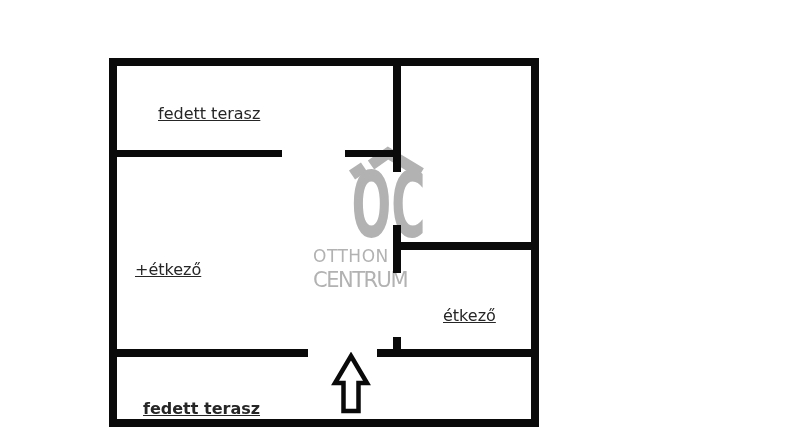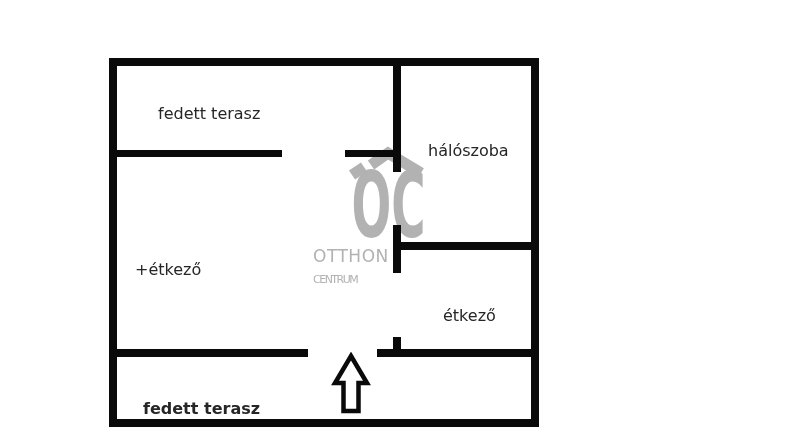--- a/index.html
+++ b/index.html
@@ -25,29 +25,29 @@
     font-size:90px;line-height:90px;font-weight:bold;
     transform:scaleX(0.52);transform-origin:50% 50%;
     letter-spacing:0px;
   }
   #wm-line1{
     position:absolute;left:0;top:106px;width:160px;
     font-size:17px;line-height:24px;font-weight:400;letter-spacing:0.5px;
   }
   #wm-line2{
     position:absolute;left:0;top:130px;width:160px;
-    font-size:11px;line-height:24px;font-weight:400;letter-spacing:-1.5px;
+    font-size:21px;line-height:24px;font-weight:400;letter-spacing:-1.5px;
   }
   
   #walls{position:absolute;left:0;top:0;width:100%;height:100%;z-index:2;}
   .wall{position:absolute;background:var(--wall-color,#0a0a0a);}
   
   .room-label{
     position:absolute;z-index:3;color:var(--label-color,#262626);
-    font-size:16px;line-height:20px;white-space:nowrap;
+    font-size:16px;line-height:20px;white-space:nowrap;text-decoration:underline;
   }
   #lbl-terrace-top{left:158px;top:104px;}
   #lbl-bedroom{left:428px;top:141px;}
   #lbl-living{left:135px;top:260px;}
   #lbl-bathroom{left:443px;top:306px;}
   #lbl-terrace-bottom{left:143px;top:399px;font-weight:bold;font-size:16px;}
   
   #entrance-arrow{position:absolute;left:330px;top:352px;z-index:3;}
 </style>
 </head>
@@ -75,21 +75,20 @@
       <div class="wall" style="left: 393px; top: 337px; width: 8px; height: 18px;"></div>
       <div class="wall" style="left: 109px; top: 150px; width: 173px; height: 7px;"></div>
       <div class="wall" style="left: 345px; top: 150px; width: 56px; height: 7px;"></div>
       <div class="wall" style="left: 393px; top: 242px; width: 146px; height: 8px;"></div>
       <div class="wall" style="left: 109px; top: 349px; width: 199px; height: 8px;"></div>
       <div class="wall" style="left: 377px; top: 349px; width: 162px; height: 8px;"></div>
     </div>
 
   <div class="room-label" id="lbl-terrace-top">fedett terasz</div>
 
-  <div class="room-label" id="lbl-bedroom">hálószoba</div>
 
   <div class="room-label" id="lbl-living">
     <div>+étkező</div>
   </div>
 
   <div class="room-label" id="lbl-bathroom">étkező</div>
 
   <div class="room-label" id="lbl-terrace-bottom">fedett terasz</div>
 
   <svg id="entrance-arrow" width="44" height="64" viewBox="0 0 44 64">

